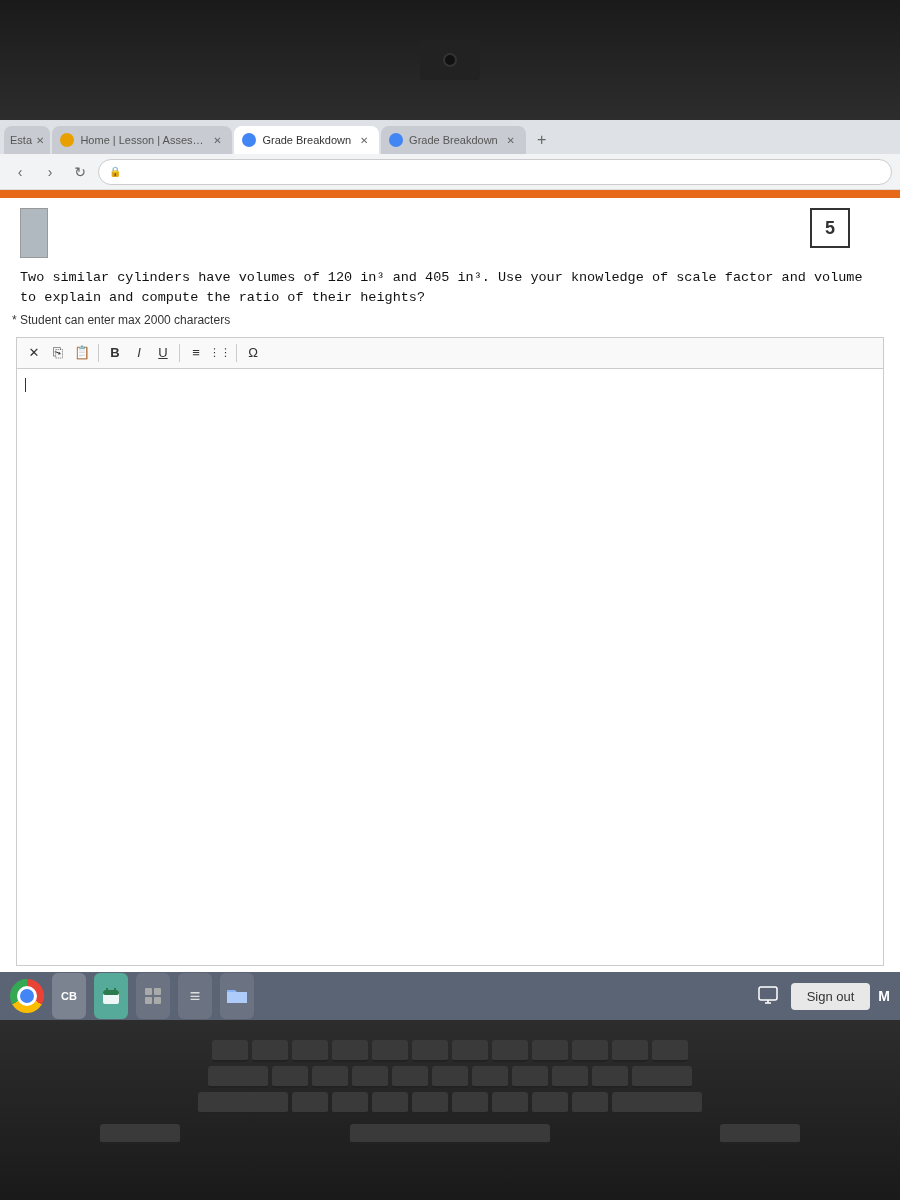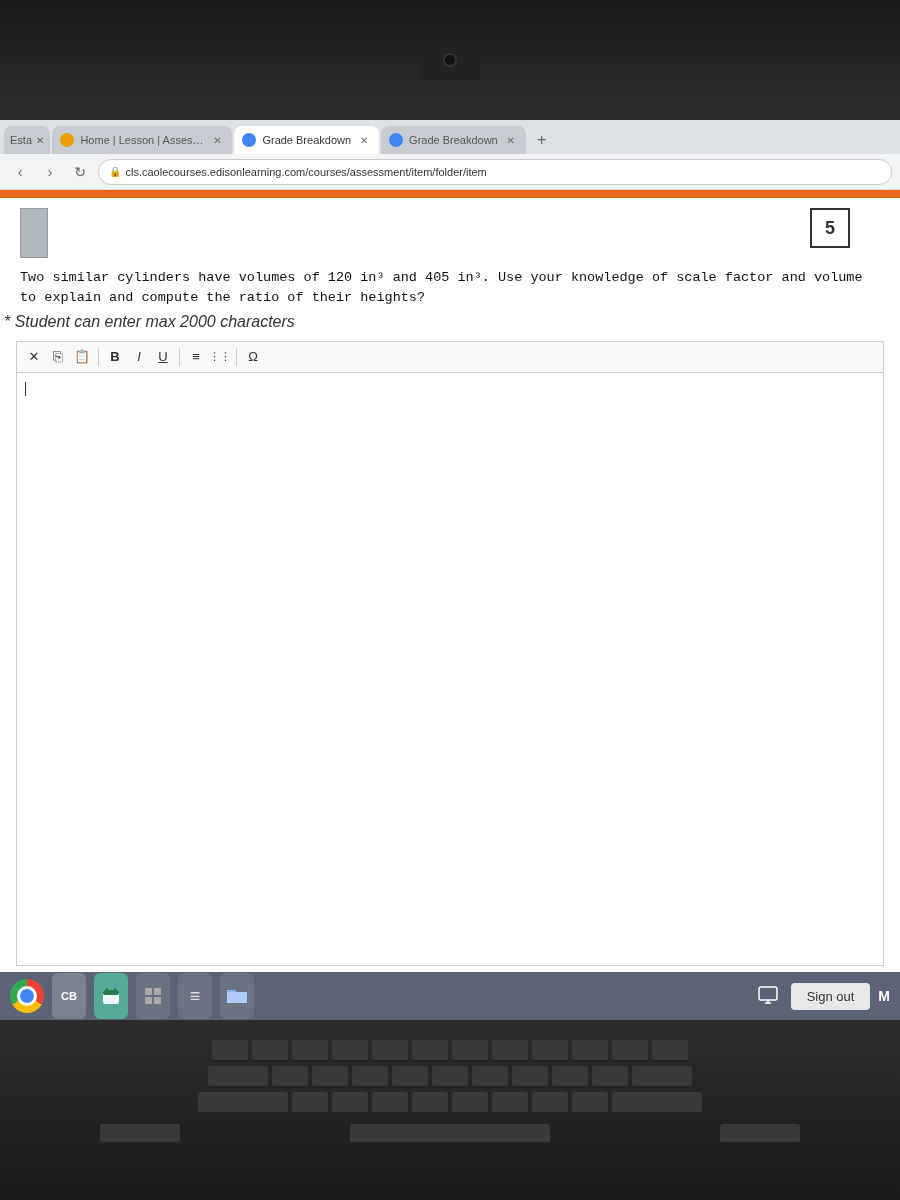--- a/index.html
+++ b/index.html
@@ -251,24 +251,23 @@
     
     .instruction-text {
       text-align: center;
       font-size: 13px;
       color: #333;
       margin: 8px 20px;
     }
 
     
     .char-limit {
-      font-size: 16px;
-      color: #333;
-      margin: 4px 4px;
-      font-style: italic;
+      font-size: 12px;
+      color: #333;
+      margin: 4px 12px;
     }
 
     
     .rte-container {
       margin: 6px 16px;
       border: 1px solid #ccc;
       flex: 1;
       display: flex;
       flex-direction: column;
       min-height: 300px;
@@ -482,21 +481,20 @@
 
       <div class="tab-new">+</div>
     </div>
 
     <div class="address-bar">
       <div class="nav-btn">‹</div>
       <div class="nav-btn">›</div>
       <div class="nav-btn">↻</div>
       <div class="url-bar">
         <span class="url-lock">🔒</span>
-        <span class="url-text">cls.caolecourses.edisonlearning.com/courses/assessment/item/folder/item</span>
       </div>
     </div>
 
     <div class="orange-banner"></div>
 
     <div class="page-content">
 
       <div class="page-header">
         <div style="flex:1; display:flex; align-items:flex-start;">
           <div class="sidebar-indicator"></div>

